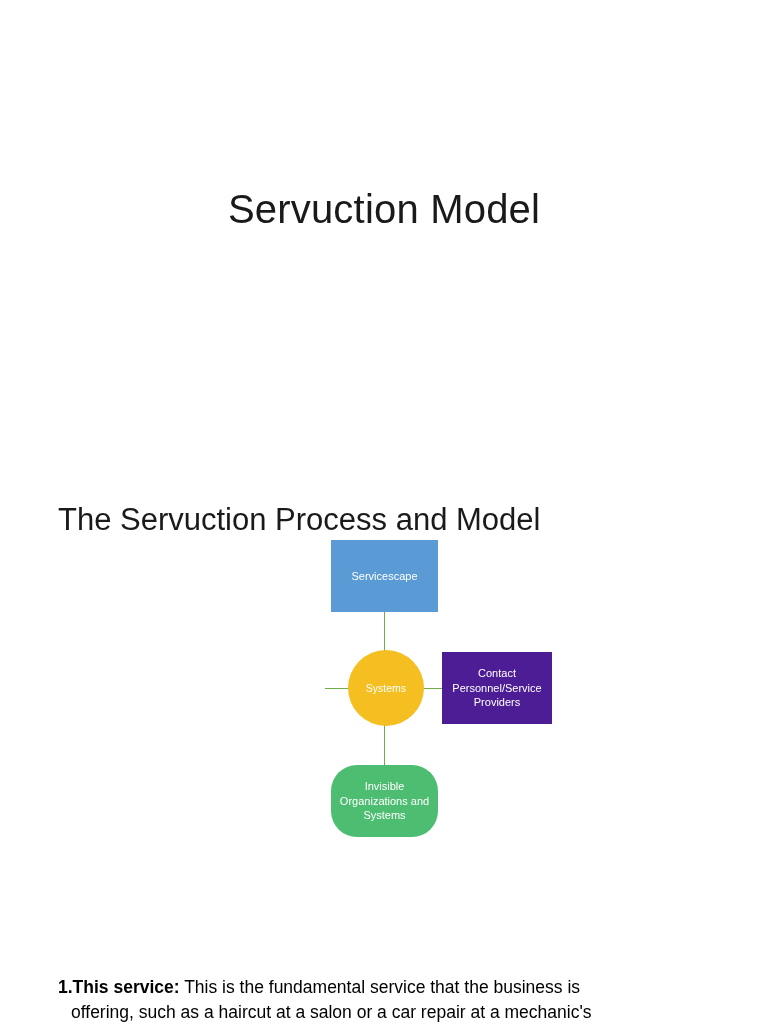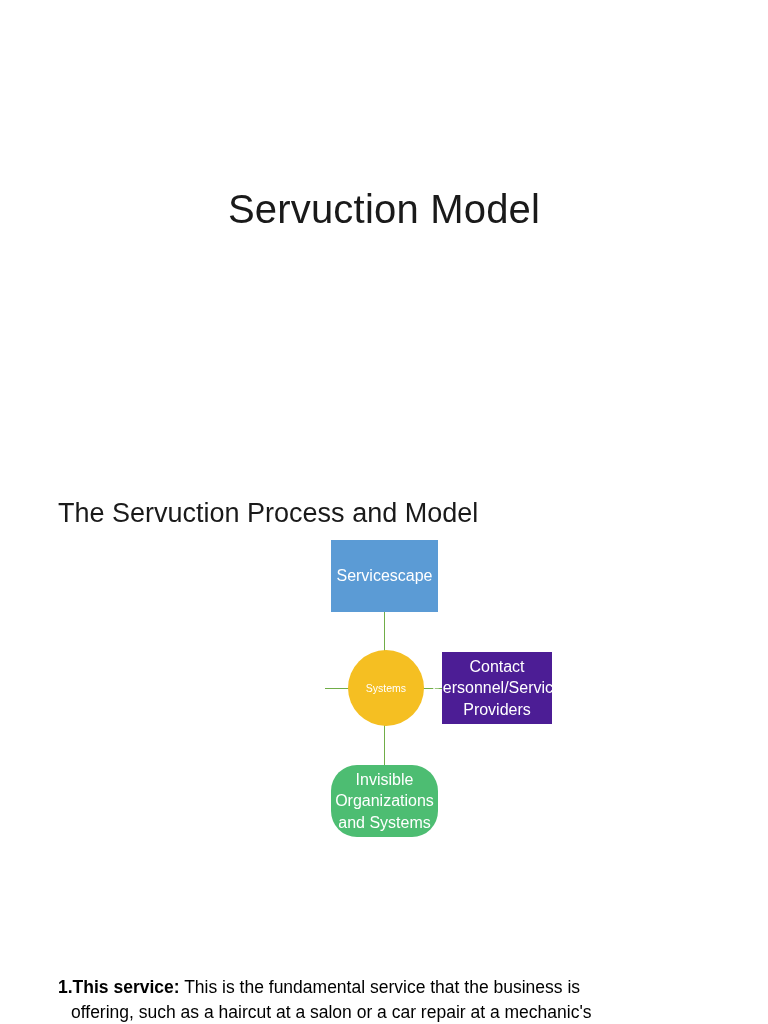--- a/index.html
+++ b/index.html
@@ -28,41 +28,41 @@
     text-align: center;
     font-size: 40px;
     font-weight: 400;
     letter-spacing: 0.2px;
     color: #1a1a1a;
   }
   .section-heading {
     position: absolute;
     top: 476px;
     left: 58px;
-    font-size: 27px;
+    font-size: 31px;
     font-weight: 400;
     color: #1a1a1a;
   }
 
   
   .diagram {
     position: absolute;
     top: 540px;
     left: 215px;
     width: 340px;
     height: 300px;
   }
   .node {
     position: absolute;
     display: flex;
     align-items: center;
     justify-content: center;
     text-align: center;
     color: #ffffff;
-    font-size: 16px;
+    font-size: 11px;
     line-height: 1.35;
     box-sizing: border-box;
     padding: 2px 4px;
   }
   .node-servicescape {
     left: 116px;
     top: 0px;
     width: 107px;
     height: 72px;
     background: #5b9bd5;

